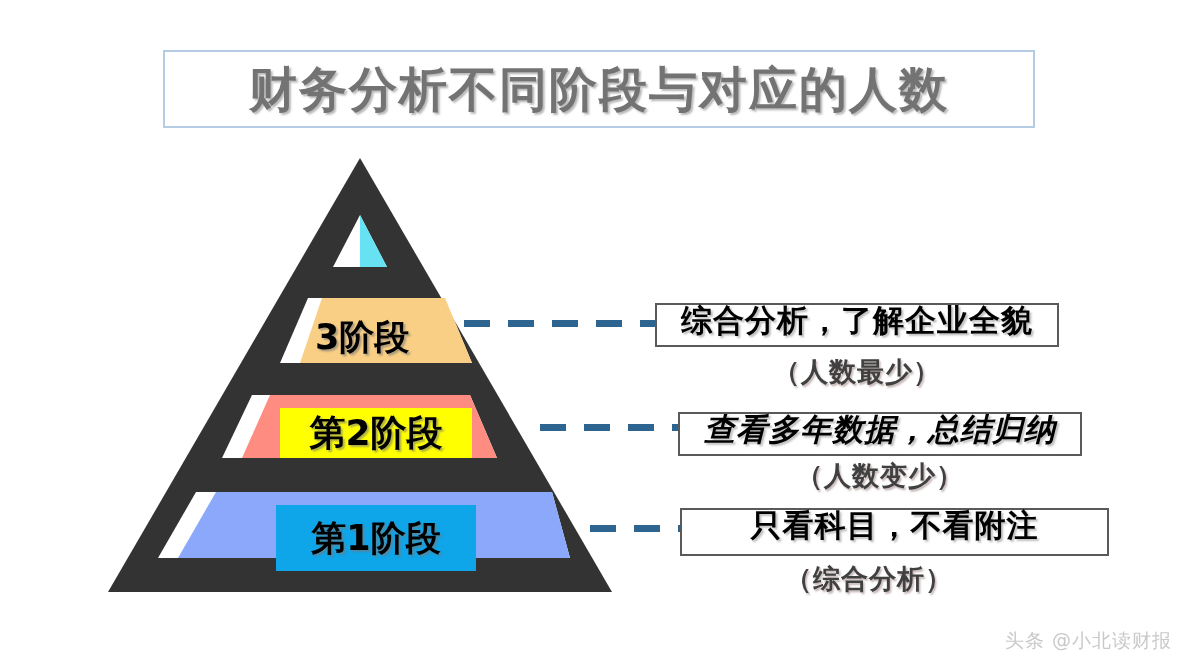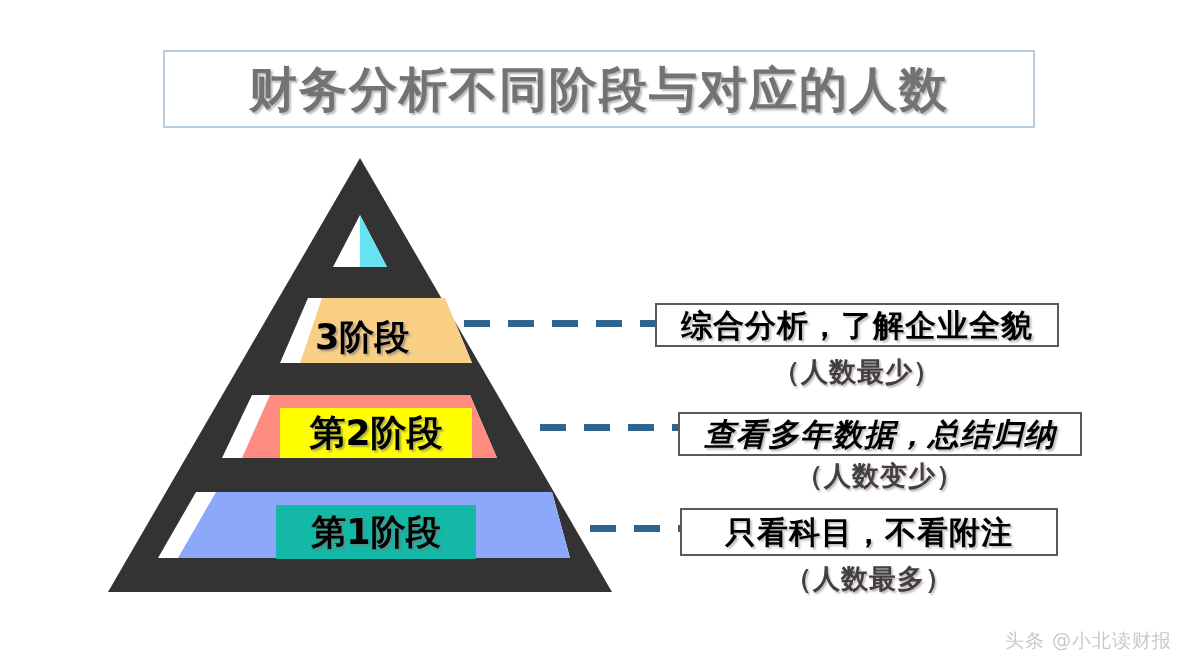--- a/index.html
+++ b/index.html
@@ -67,23 +67,23 @@
     padding: 0;
   }
   #tier2-label {
     left: 280px; top: 408px;
     width: 192px; height: 50px;
     font-size: 36px;
     background: #ffff00;
   }
   #tier1-label {
     left: 276px; top: 505px;
-    width: 200px; height: 54px;
+    width: 200px; height: 66px;
     font-size: 35px;
-    background: #14b8a6;
+    background: #0ea5e9;
   }
 
   
   .connector {
     position: absolute;
     height: 7px;
     background-image: repeating-linear-gradient(
       to right,
       #2e6590 0px, #2e6590 26px,
       rgba(0,0,0,0) 26px, rgba(0,0,0,0) 44px
@@ -93,21 +93,21 @@
   #connector-2 { left: 540px; top: 424px; width: 140px; }
   #connector-1 { left: 590px; top: 525px; width: 92px; }
 
   
   .annot-box {
     position: absolute;
     box-sizing: border-box;
     border: 2px solid #5a5a5a;
     background: #ffffff;
     display: flex;
-    align-items: center;
+    align-items: flex-start;
     justify-content: center;
   }
   .annot-text {
     font-size: 31px;
     font-weight: bold;
     color: #000000;
     white-space: nowrap;
     letter-spacing: 1px;
     text-shadow: 2px 2px 2px rgba(130,130,130,0.5);
     line-height: 1;
@@ -123,21 +123,21 @@
     line-height: 1;
     text-align: center;
   }
 
   #annot-box-3 { left: 655px; top: 303px; width: 404px; height: 44px; }
   #annot-sub-3 { left: 655px; top: 358px; width: 404px; }
 
   #annot-box-2 { left: 678px; top: 412px; width: 404px; height: 44px; font-style: italic; }
   #annot-sub-2 { left: 678px; top: 462px; width: 404px; }
 
-  #annot-box-1 { left: 680px; top: 508px; width: 378px; height: 48px; }
+  #annot-box-1 { left: 680px; top: 508px; width: 429px; height: 48px; }
   #annot-sub-1 { left: 680px; top: 565px; width: 378px; }
 
   
   #watermark {
     position: absolute;
     right: 28px;
     bottom: 16px;
     font-size: 19px;
     color: #c9c9c9;
     white-space: nowrap;
@@ -194,15 +194,15 @@
 <div class="annot-sub" id="annot-sub-3">（人数最少）</div>
 
 <div class="annot-box" id="annot-box-2">
   <span class="annot-text">查看多年数据，总结归纳</span>
 </div>
 <div class="annot-sub" id="annot-sub-2">（人数变少）</div>
 
 <div class="annot-box" id="annot-box-1">
   <span class="annot-text">只看科目，不看附注</span>
 </div>
-<div class="annot-sub" id="annot-sub-1">（人数最多）</div>
+<div class="annot-sub" id="annot-sub-1">（综合分析）</div>
 
 <div id="watermark">头条 @小北读财报</div>
 
 </body></html>

